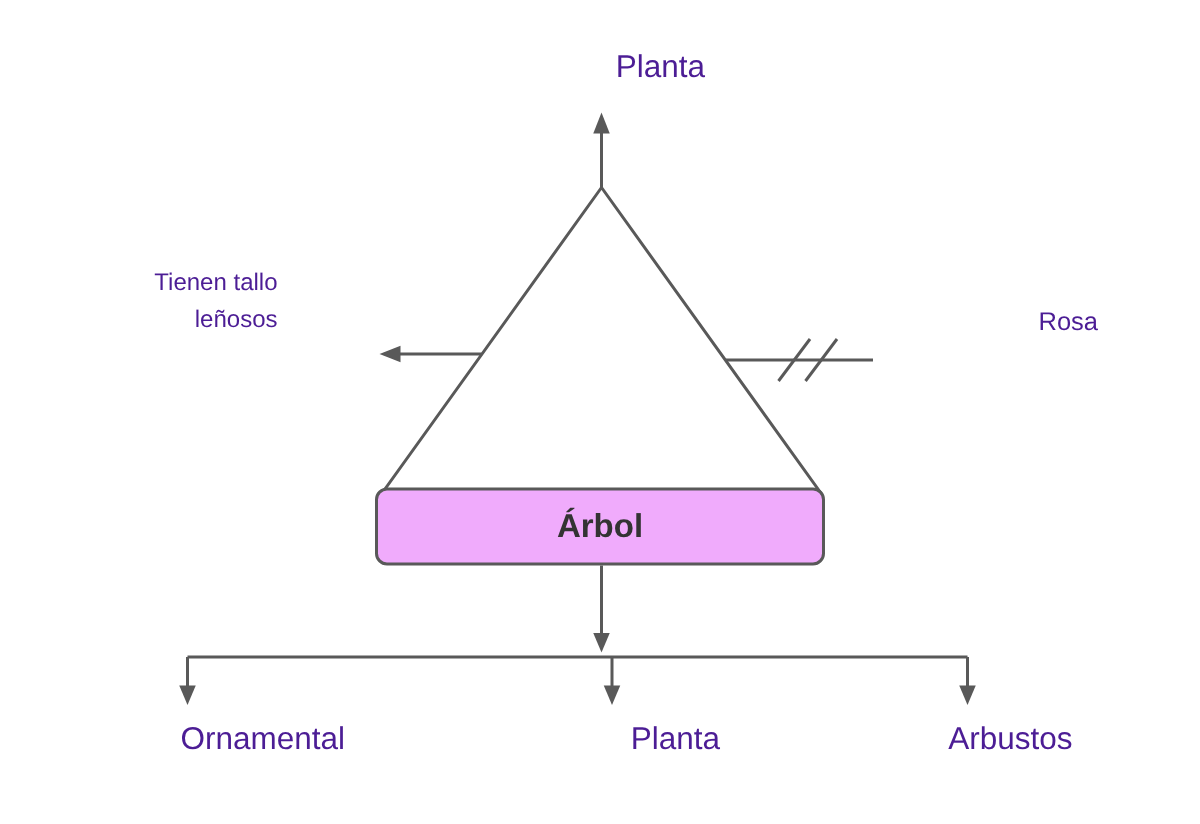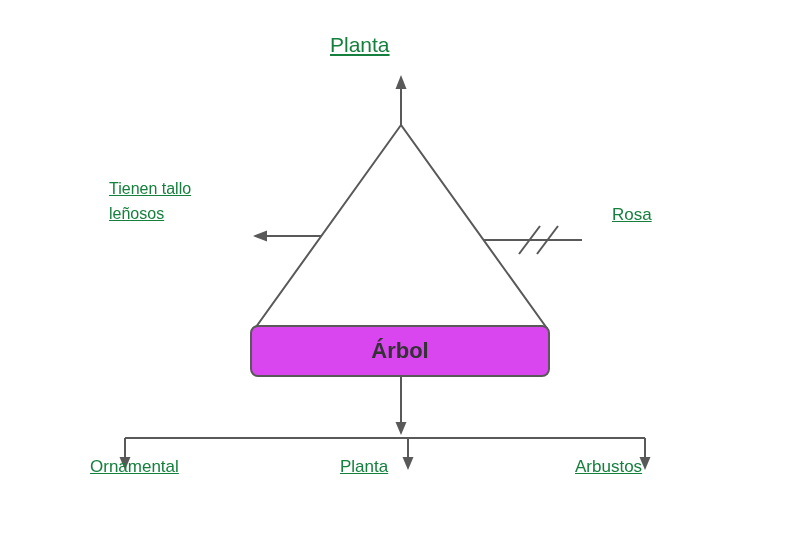--- a/index.html
+++ b/index.html
@@ -16,34 +16,32 @@
       overflow: hidden;
       color: #3f3f3f;
     }
     .connectors {
       position: absolute;
       left: 0;
       top: 0;
     }
     .label {
       position: absolute;
-      text-align: left;
-      color: #15803d;
-      text-decoration: underline;
+      text-align: right;
+      color: #4c1d95;
     }
     .planta {
       left: 330px;
       top: 33px;
       width: 140px;
       font-size: 21px;
     }
     .left-note {
       font-size: 16px;
       line-height: 25px;
-      margin-left: 44px;
     }
     .left-note-1 {
       left: 65px;
       top: 176px;
       width: 120px;
     }
     .left-note-2 {
       left: 55px;
       top: 248px;
       width: 145px;
@@ -57,31 +55,31 @@
     }
     .node-box {
       position: absolute;
       left: 250px;
       top: 325px;
       width: 300px;
       height: 52px;
       box-sizing: border-box;
       border: 2px solid #595959;
       border-radius: 8px;
-      background: #d946ef;
+      background: #f0abfc;
       display: flex;
       align-items: center;
       justify-content: center;
       font-size: 22px;
       font-weight: bold;
       color: #333333;
     }
     .bottom-label {
-      top: 457px;
-      font-size: 17px;
+      top: 481px;
+      font-size: 21px;
     }
     .bl-0 { left: 90px;  width: 140px; }
     .bl-1 { left: 340px; width: 140px; }
     .bl-2 { left: 575px; width: 140px; }
   </style>
 </head>
 <body>
 
 <div class="canvas">
 

